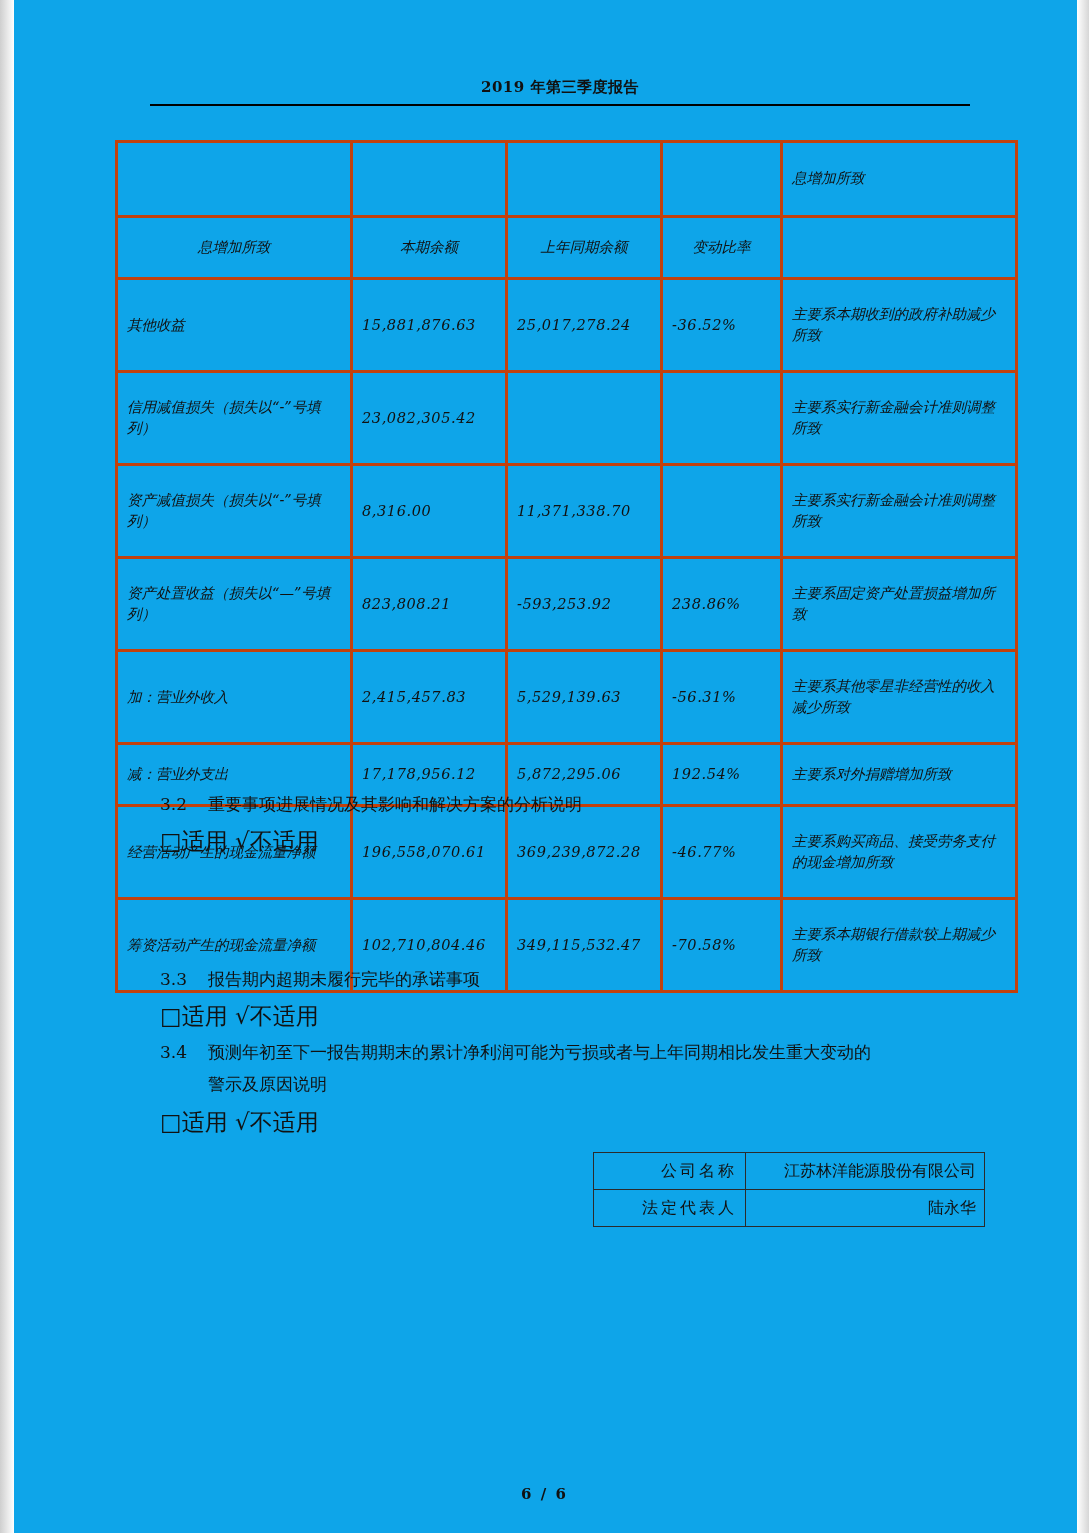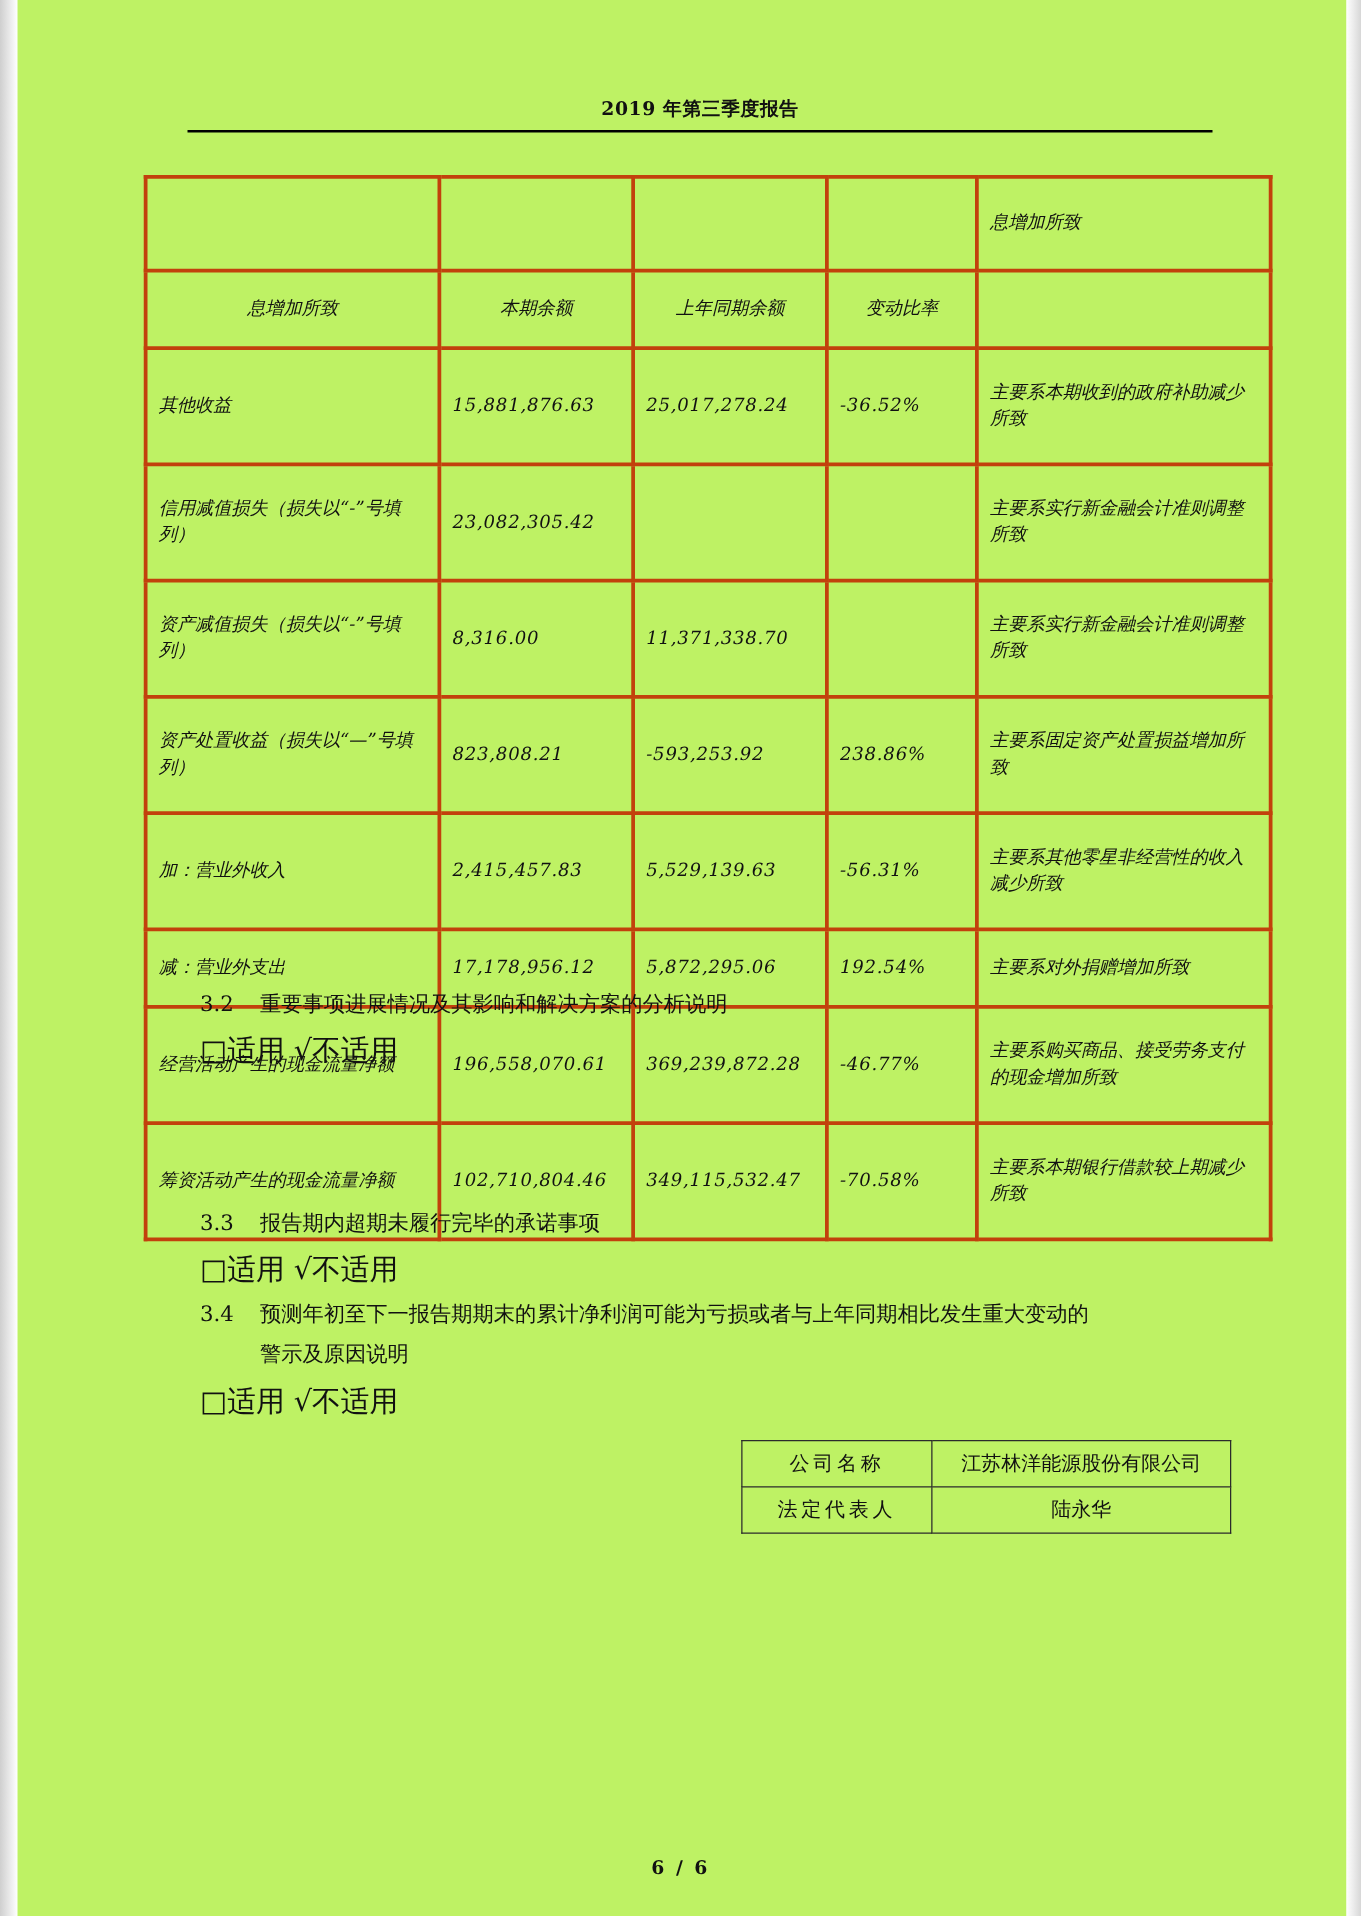--- a/index.html
+++ b/index.html
@@ -4,21 +4,21 @@
 <style>
   html, body {
     margin: 0;
     padding: 0;
     background: #8d8d8d;
   }
   .page {
     position: relative;
     width: 1089px;
     height: 1533px;
-    background: #bef264;
+    background: #0ea5e9;
     margin: 0 auto;
     overflow: hidden;
     font-family: "DejaVu Sans", "Liberation Sans", sans-serif;
     color: #111;
   }
   
   .page::before {
     content: "";
     position: absolute;
     left: 0; top: 0; bottom: 0;
@@ -105,21 +105,21 @@
     width: 392px;
     border-collapse: collapse;
     table-layout: fixed;
     font-size: 16px;
     font-family: "DejaVu Serif", "Liberation Serif", serif;
   }
   table.sign td {
     border: 1px solid #2b2b2b;
     height: 30px;
     padding: 3px 8px;
-    text-align: center;
+    text-align: right;
   }
   table.sign td.lab { width: 135px; letter-spacing: 3px; }
 
   .footer {
     position: absolute;
     top: 1485px;
     left: 0;
     width: 1089px;
     text-align: center;
     font-size: 15px;

